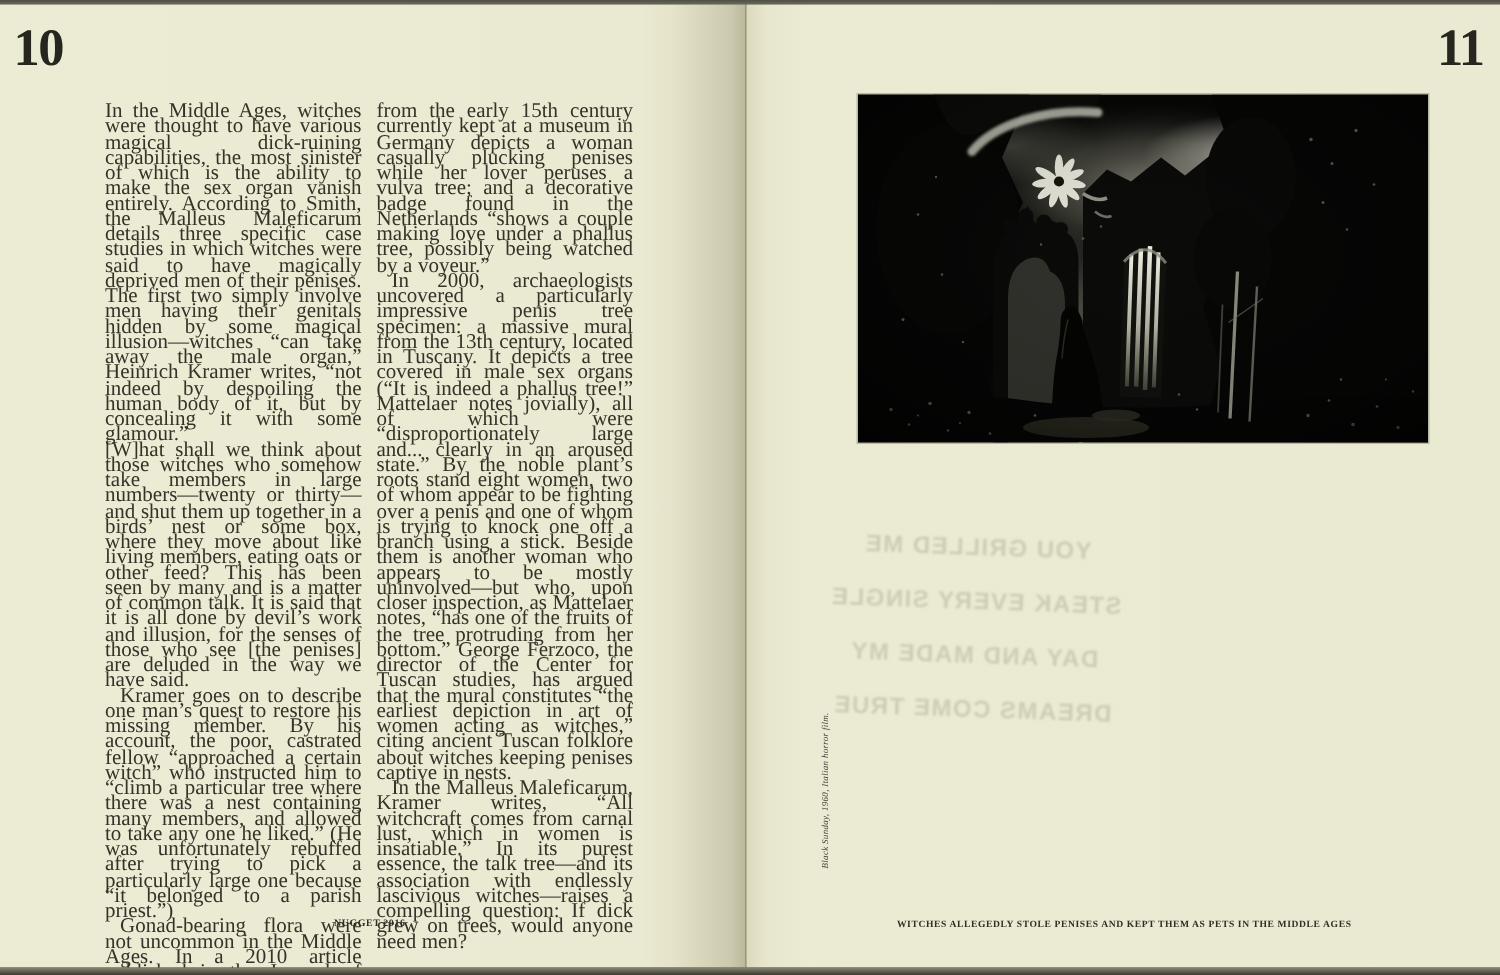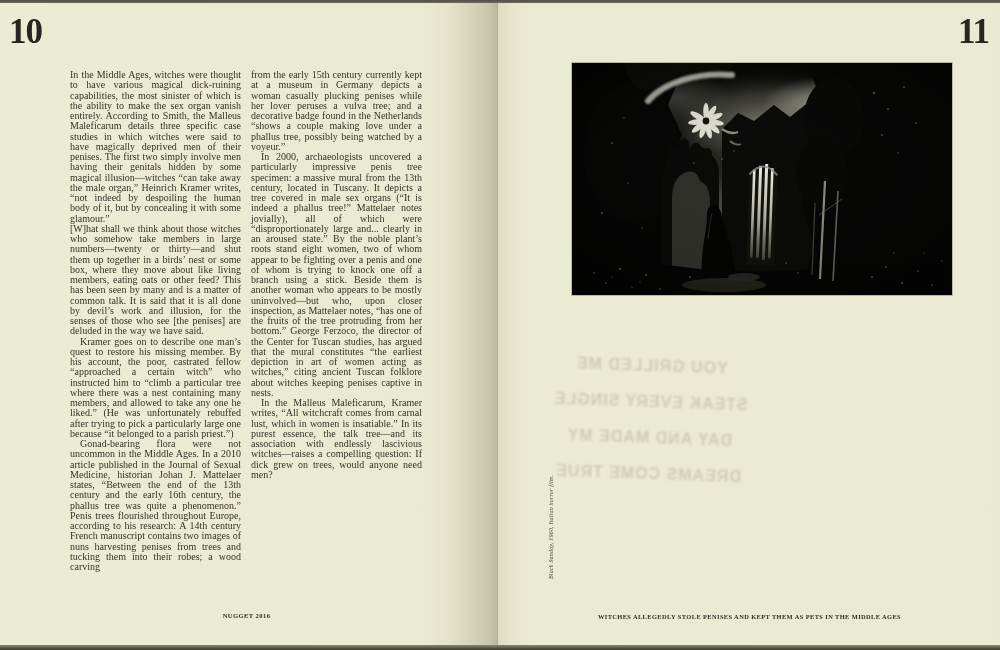--- a/index.html
+++ b/index.html
@@ -9,21 +9,21 @@
   .edge-bottom{position:absolute;left:0;bottom:0;width:1000px;height:5px;background:linear-gradient(to bottom,#8a8975,#3a392f);}
   .page{position:absolute;top:3px;height:642px;}
   .page-left{left:0;width:497px;background:linear-gradient(to right,#ecebd4 0%,#eae9d1 86%,#dddcbf 98%,#cfcdb0 100%);}
   .page-right{left:497px;width:503px;border-left:1px solid #b3b296;
     background:linear-gradient(to right,#dcdbbe 0%,#e7e6cd 2.5%,#ebead3 8%,#eae9d1 100%);}
   .page-number{position:absolute;font-weight:bold;color:#26251e;font-size:35px;letter-spacing:-1px;line-height:1;}
   .pn-left{left:9px;top:11px;}
   .pn-right{right:12px;top:11px;text-align:right;}
   .text-columns{position:absolute;left:70px;top:67px;width:353px;display:flex;gap:10px;}
   .col{width:171px;}
-  .para{margin:0;font-size:10px;line-height:10.25px;text-align:justify;color:#343329;
+  .para{margin:0;font-size:14px;line-height:10.25px;text-align:justify;color:#343329;
         word-spacing:0.2px;}
   .para.indent{text-indent:10px;}
   .footer{position:absolute;font-weight:bold;color:#302f27;letter-spacing:0.4px;}
   .footer-left{left:70px;width:353px;top:609px;text-align:center;font-size:6.6px;}
   .footer-right{left:0;right:0;top:610px;text-align:center;font-size:6.4px;}
   .film-still{position:absolute;left:74px;top:60px;width:380px;height:232px;box-shadow:0 0 0 1px rgba(40,40,30,0.25);}
   .film-still svg{display:block;}
   .showthrough{position:absolute;left:44px;top:345px;width:216px;
     transform:scaleX(-1) rotate(-2deg);
     font-family:"Liberation Sans",sans-serif;font-weight:bold;font-size:16px;line-height:36px;

